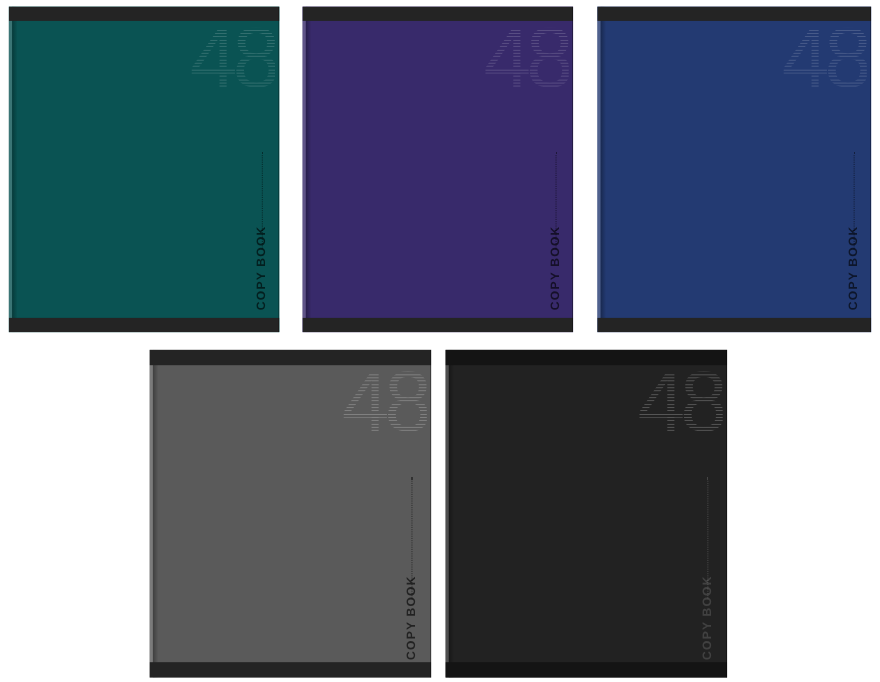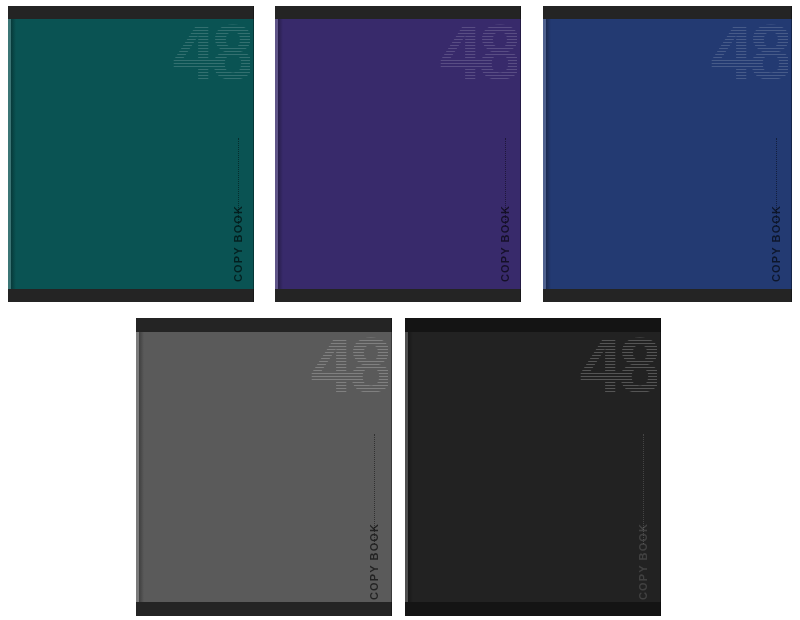--- a/index.html
+++ b/index.html
@@ -40,21 +40,21 @@
     position:absolute;left:0;right:0;
     background:#242424;
   }
   .band.top{top:0;}
   .band.bottom{bottom:0;}
 
   
   .num48{
     position:absolute;
     right:6px;
-    font-weight:700;
+    font-weight:400;
     font-family:"Liberation Sans", sans-serif;
     letter-spacing:-0.06em;
     line-height:.82;
     color:rgba(255,255,255,.085);
     -webkit-text-stroke:0px transparent;
     user-select:none;
     pointer-events:none;
   }
   .num48 .inner{
     display:block;

